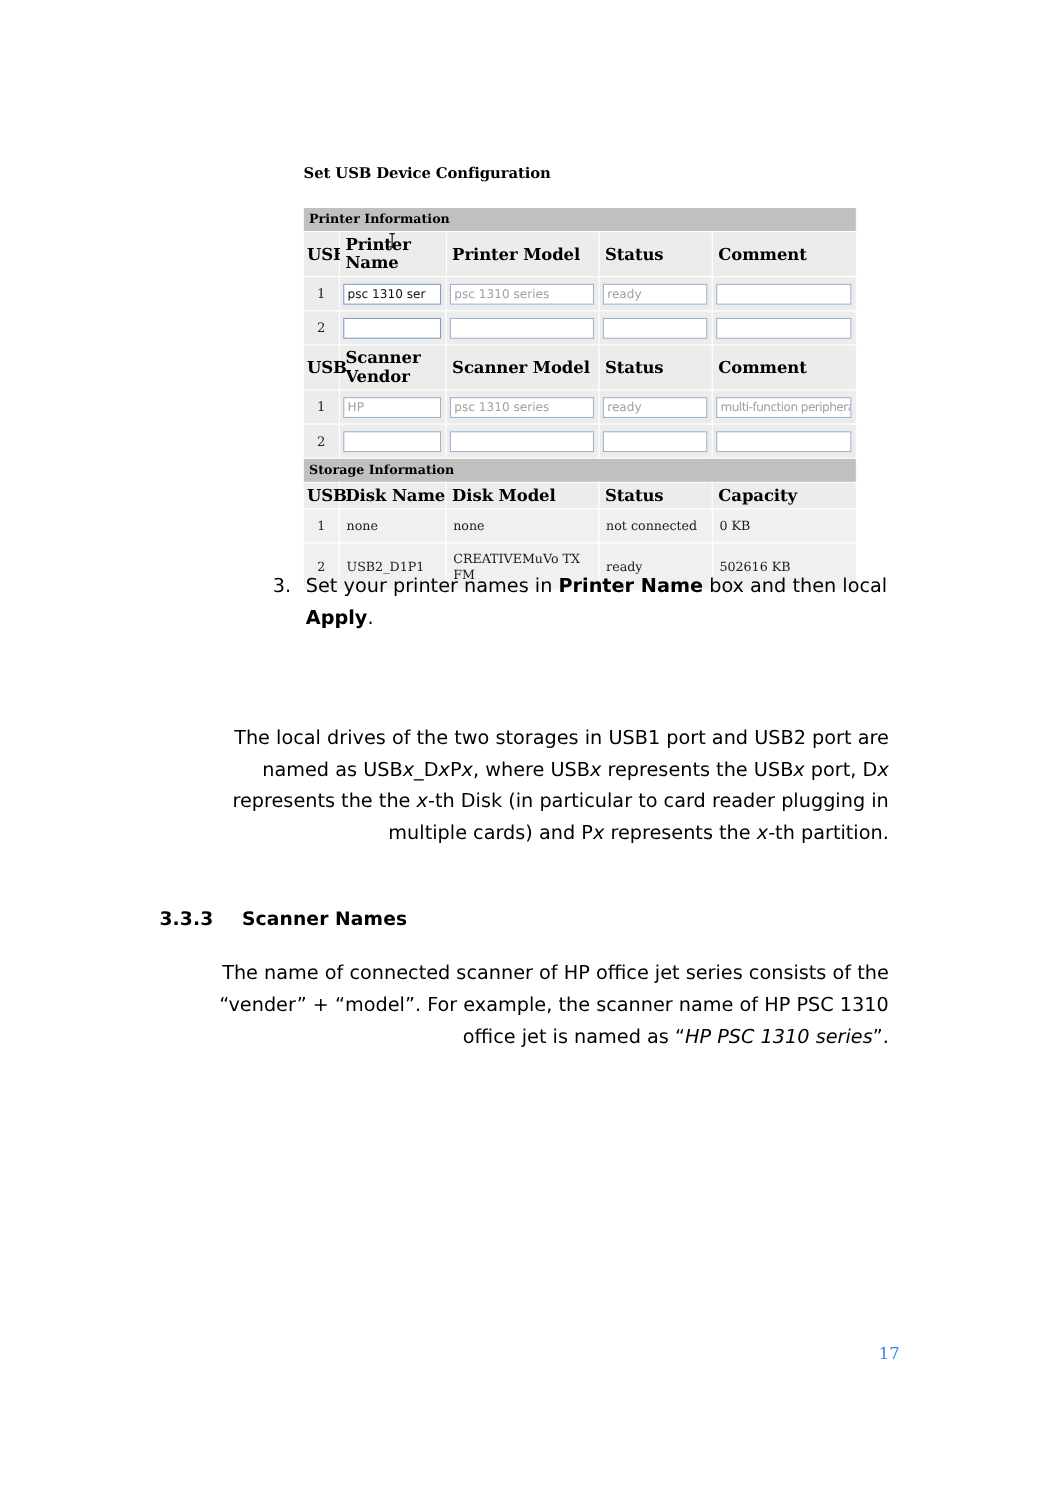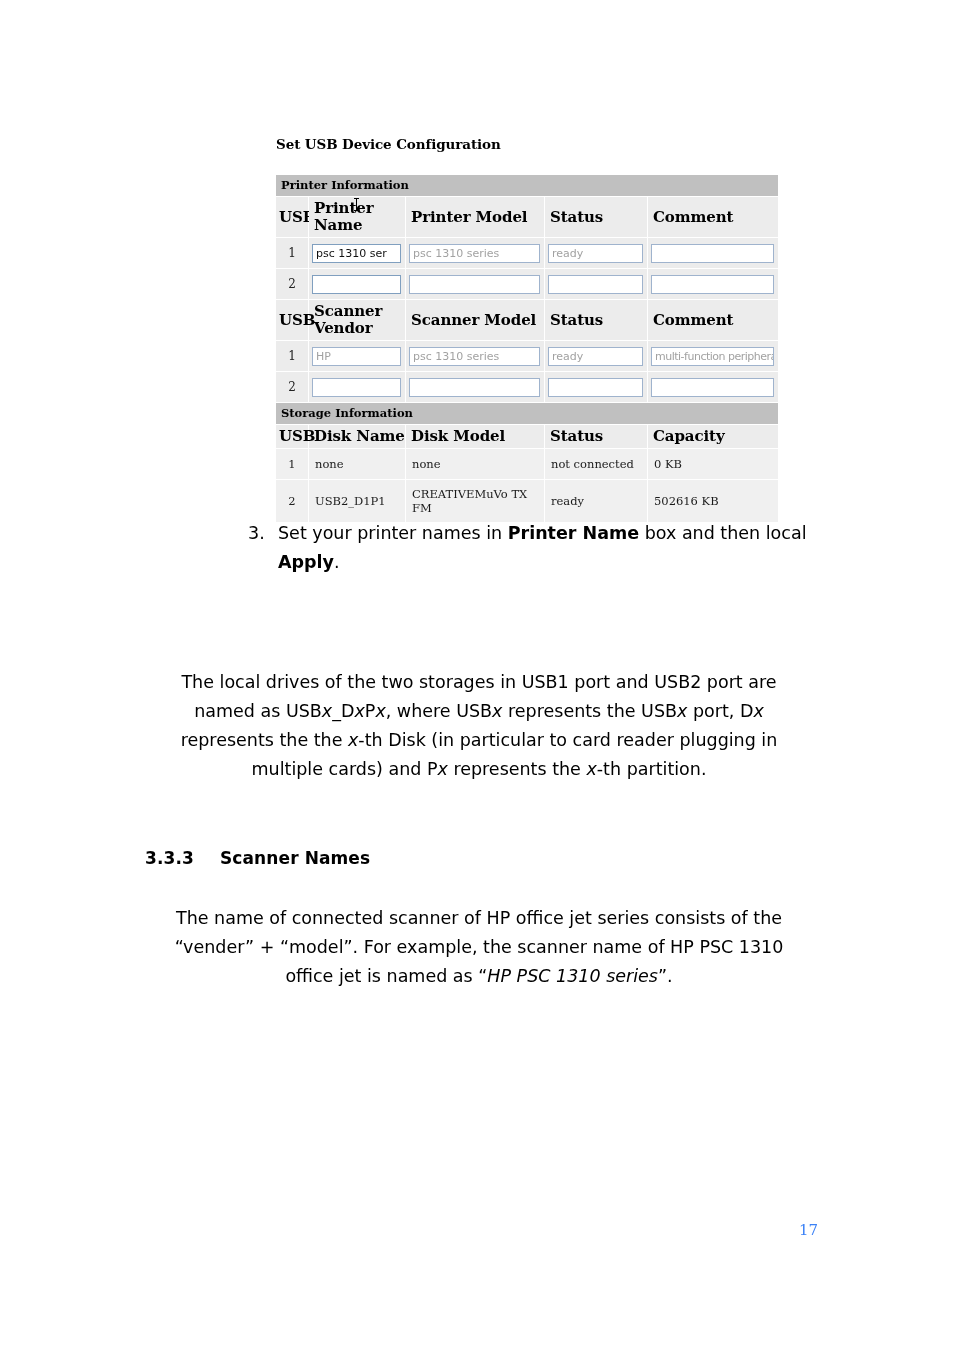--- a/index.html
+++ b/index.html
@@ -13,21 +13,21 @@
     position: relative;
     font-family: "DejaVu Sans", sans-serif;
     color: #000000;
     overflow: hidden;
   }
 
   
   .screenshot {
     position: absolute;
     left: 275px;
-    top: 136px;
+    top: 150px;
     width: 505px;
     font-family: "DejaVu Serif", serif;
   }
   .ss-title {
     font-size: 13.5px;
     font-weight: bold;
     color: #000;
     margin: 0 0 22px 1px;
     letter-spacing: -0.1px;
   }
@@ -164,22 +164,22 @@
     margin: 0;
     letter-spacing: 0.1px;
   }
   h3.sec .secnum {
     display: inline-block;
     width: 75px;
   }
   p.para {
     font-size: 17.5px;
     line-height: 29px;
-    margin: 16px;
-    text-align: center;
+    margin: 5px;
+    text-align: right;
   }
   .gap-a { height: 55px; }
   .gap-b { height: 20px; }
   .gap-c { height: 48px; }
   .gap-d { height: 20px; }
   em.i { font-style: italic; }
 
   .pagenum {
     position: absolute;
     left: 0;

